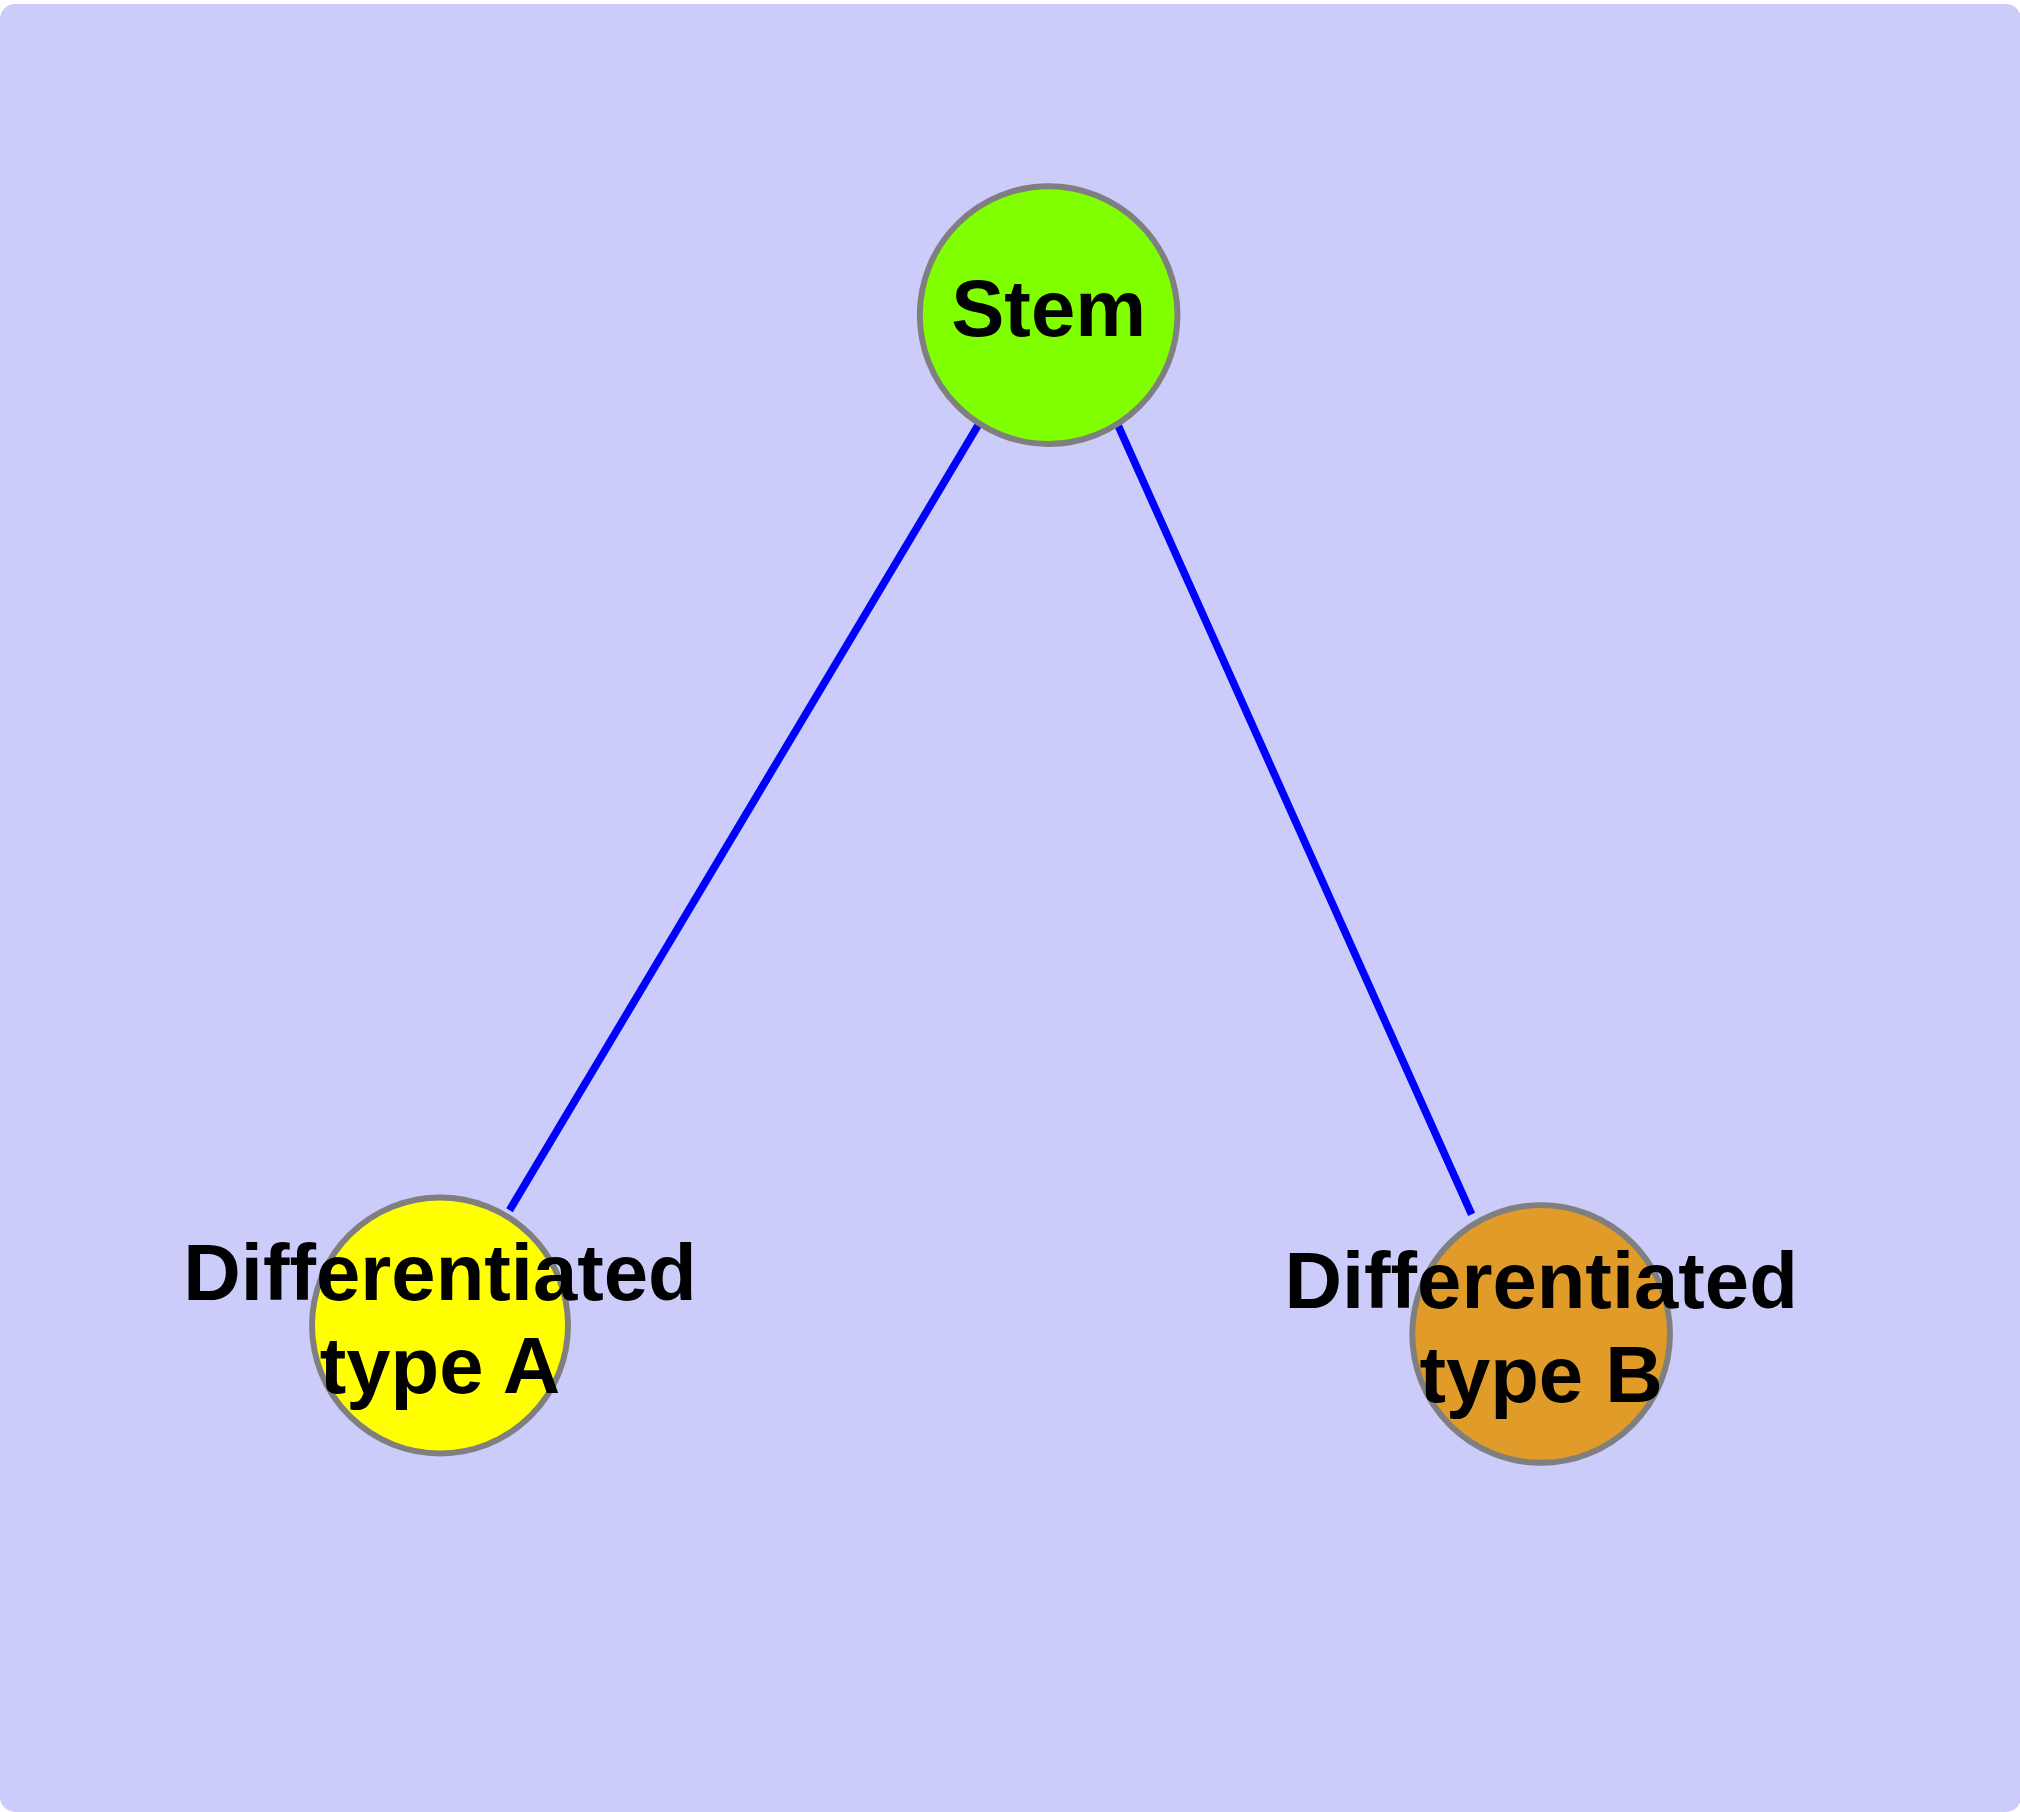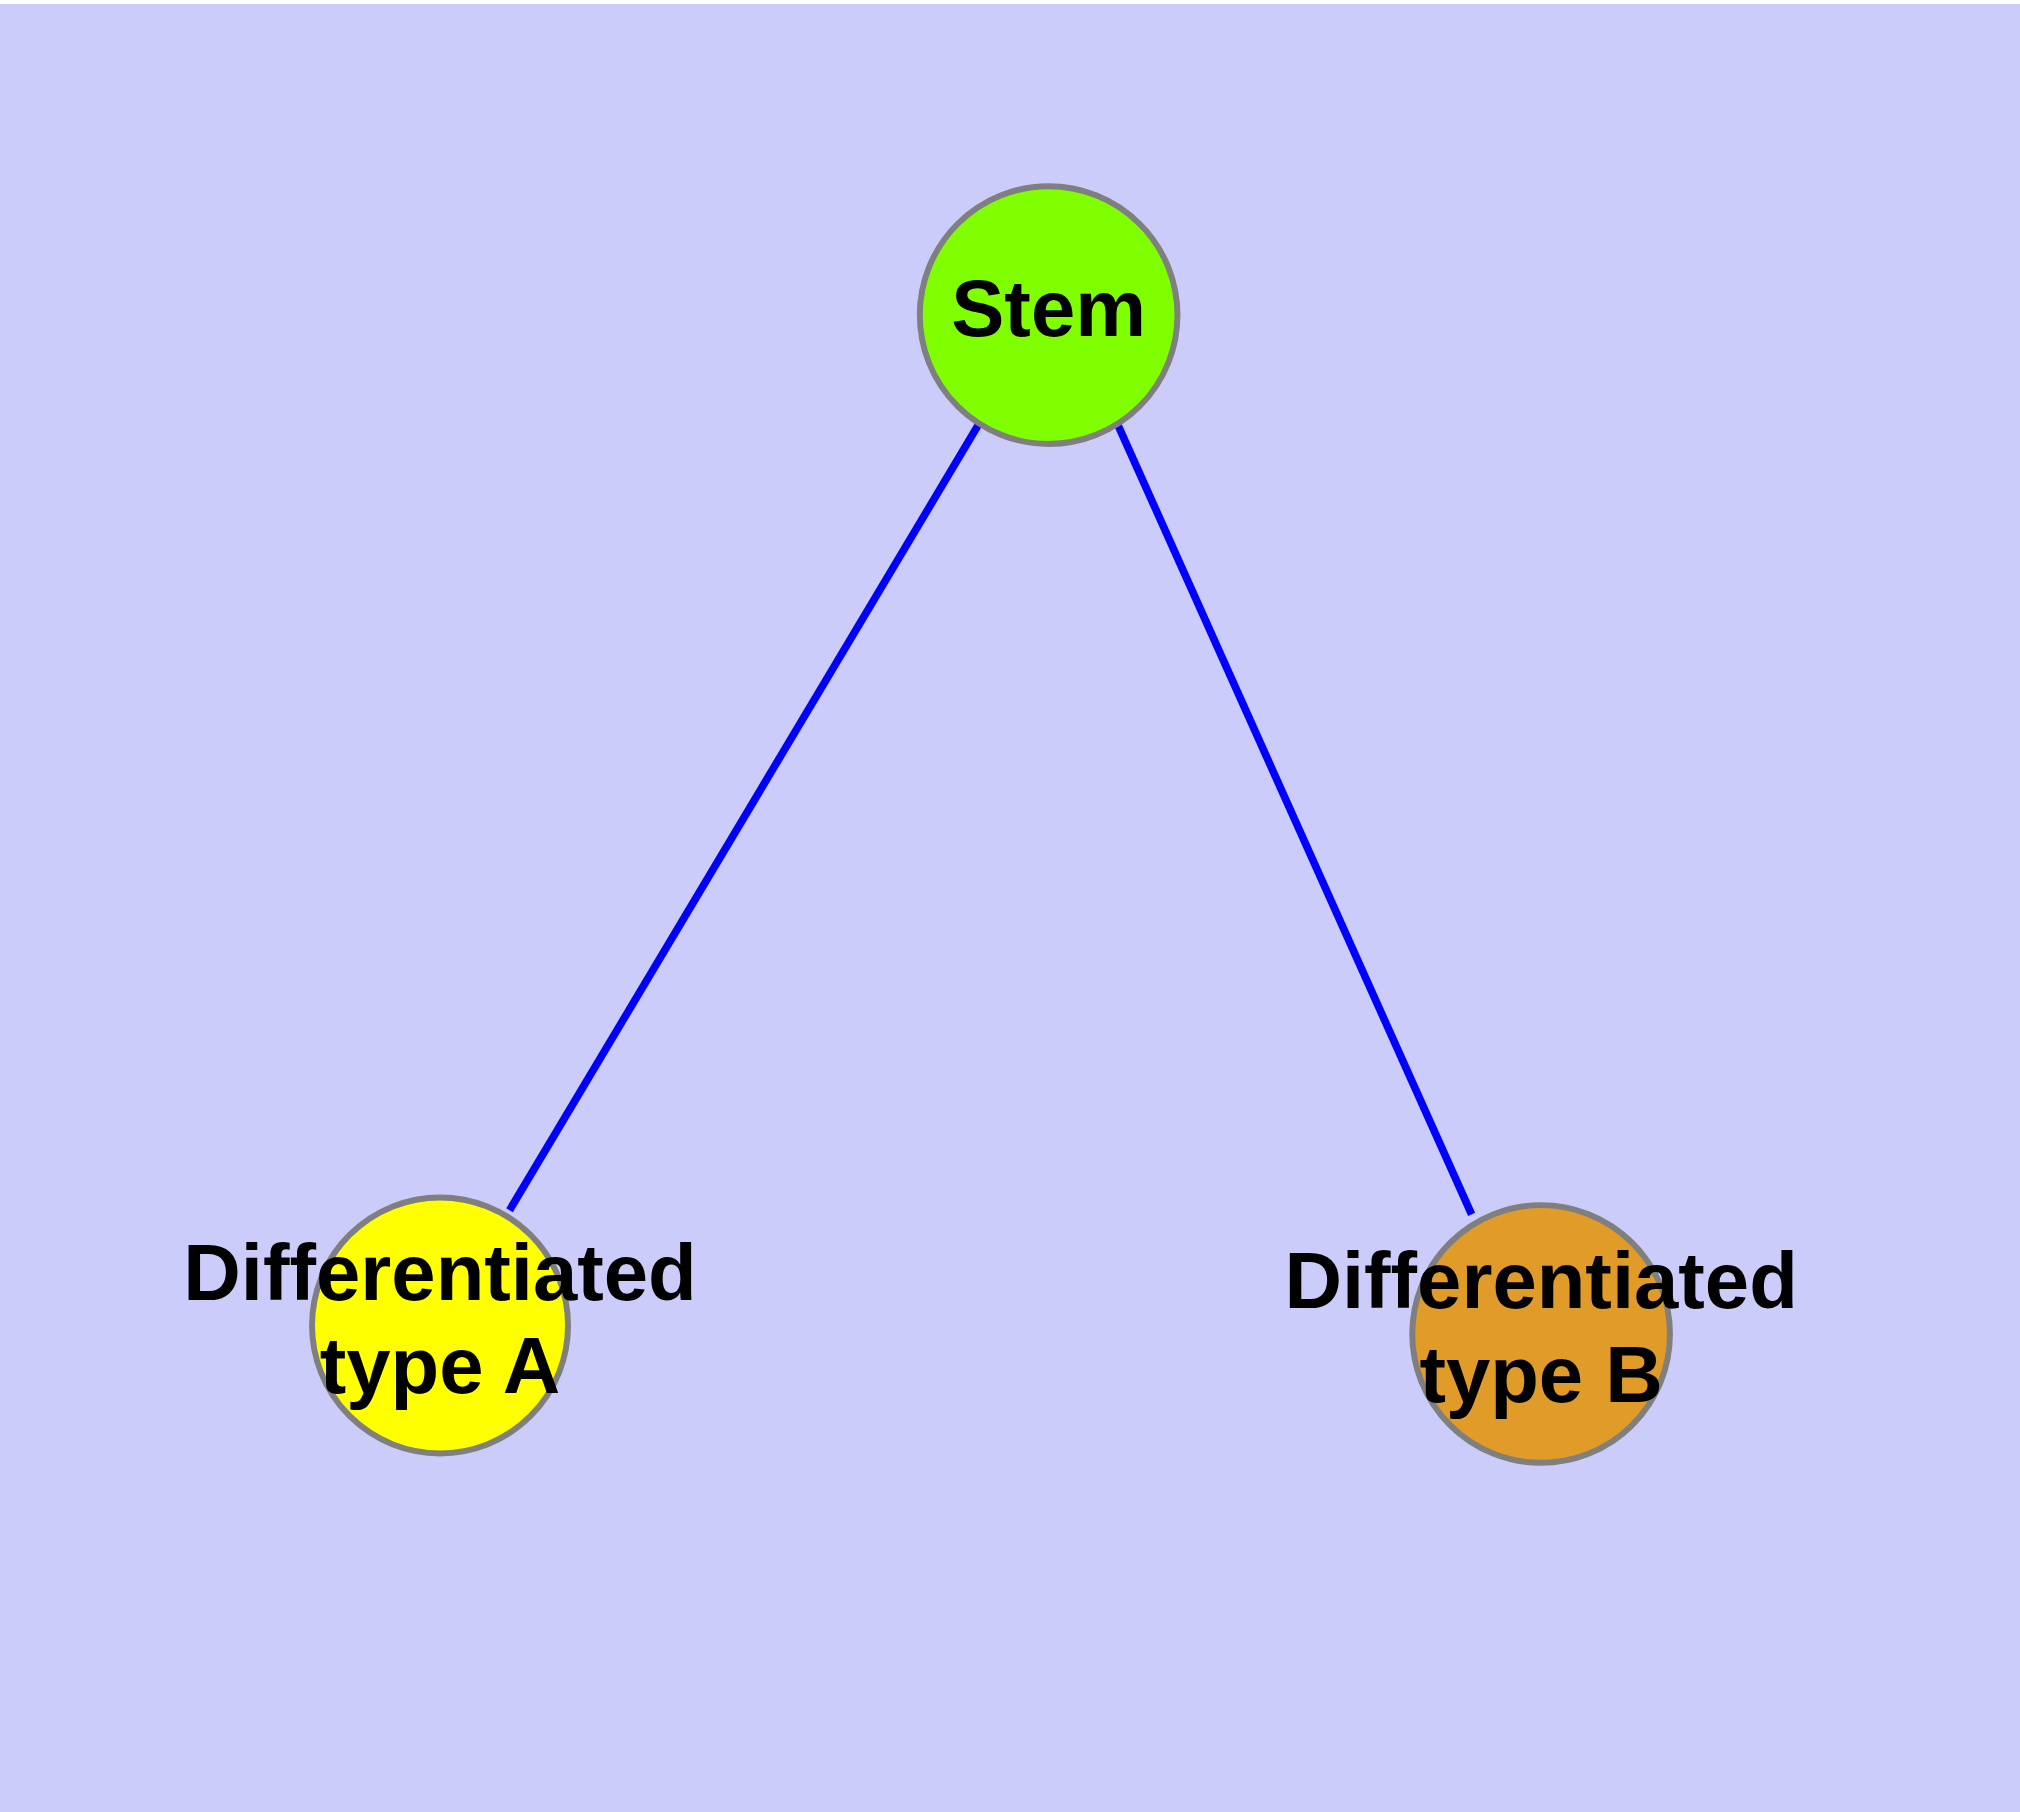--- a/index.html
+++ b/index.html
@@ -48,21 +48,21 @@
     font-size: 94px;
     fill: #000000;
     text-anchor: middle;
     dominant-baseline: middle;
   }
 </style>
 </head>
 <body>
 
 <div id="canvas" style="width: 2021px; height: 1812px; background: rgb(255, 255, 255);">
-  <div id="plot-area" style="background: rgb(204, 204, 250); top: 4.2px; height: 1808px;">
+  <div id="plot-area" style="background: rgb(204, 204, 250); top: 4.2px; height: 1808px; border-radius: 15px;">
     <svg class="graph" viewBox="0 0 2384 2133">
       <g id="edges-group">
           <line class="edge-line" x1="1155" y1="495" x2="601" y2="1423" stroke="#0000ff" stroke-width="9"></line>
           <line class="edge-line" x1="1318" y1="495" x2="1736" y2="1428" stroke="#0000ff" stroke-width="9"></line>
         </g>
       <g id="nodes-group">
           <circle class="node-circle" cx="1237" cy="367" r="152" fill="#80ff00" stroke="#7f7f7f" stroke-width="7"></circle>
           <circle class="node-circle" cx="519" cy="1559" r="151" fill="#ffff00" stroke="#7f7f7f" stroke-width="7"></circle>
           <circle class="node-circle" cx="1818" cy="1569" r="152" fill="#e09b28" stroke="#7f7f7f" stroke-width="7"></circle>
         </g>

